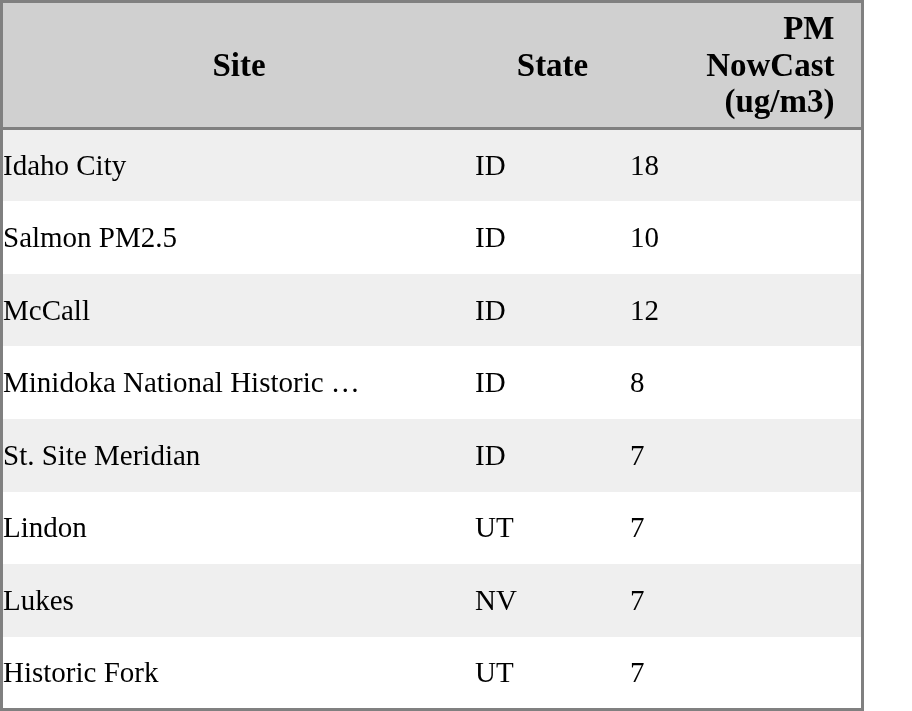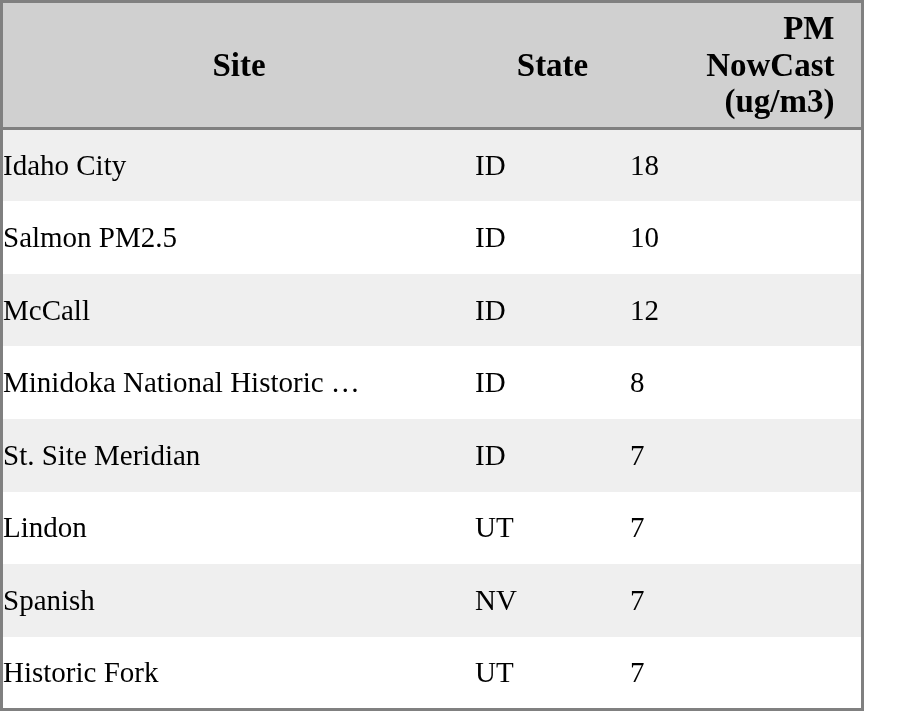--- a/index.html
+++ b/index.html
@@ -96,21 +96,21 @@
         <td>St. Site Meridian</td>
         <td>ID</td>
         <td>7</td>
       </tr>
       <tr>
         <td>Lindon</td>
         <td>UT</td>
         <td>7</td>
       </tr>
       <tr>
-        <td>Spanish</td>
+        <td>Lukes</td>
         <td>NV</td>
         <td>7</td>
       </tr>
       <tr>
         <td>Historic Fork</td>
         <td>UT</td>
         <td>7</td>
       </tr>
     </tbody>
   </table>

